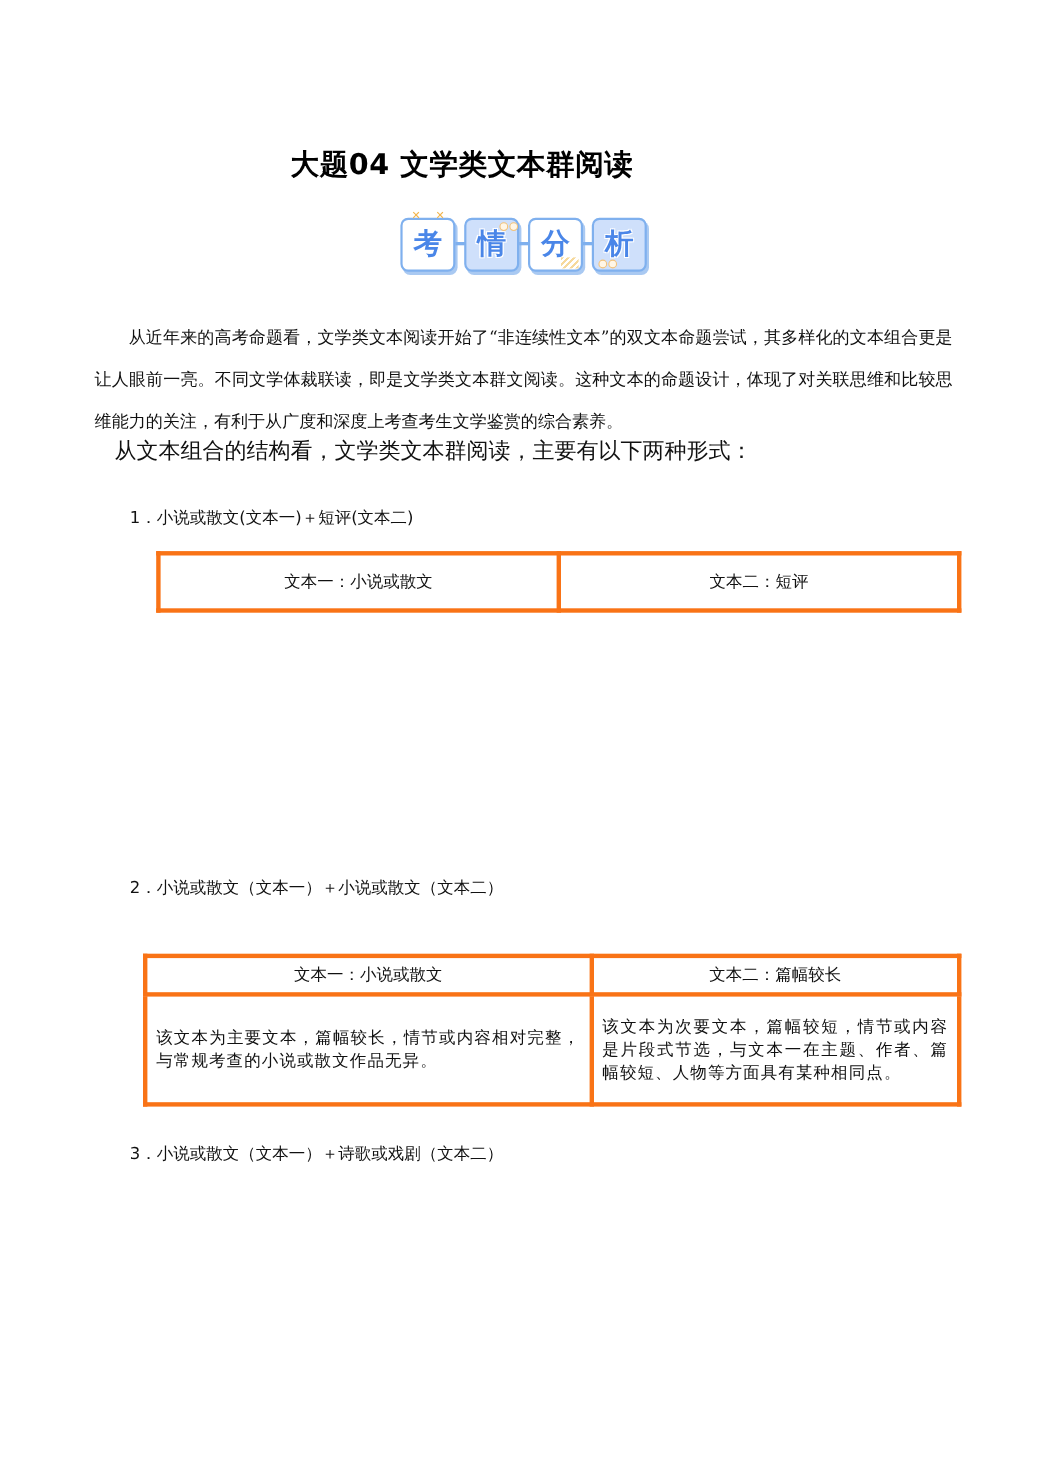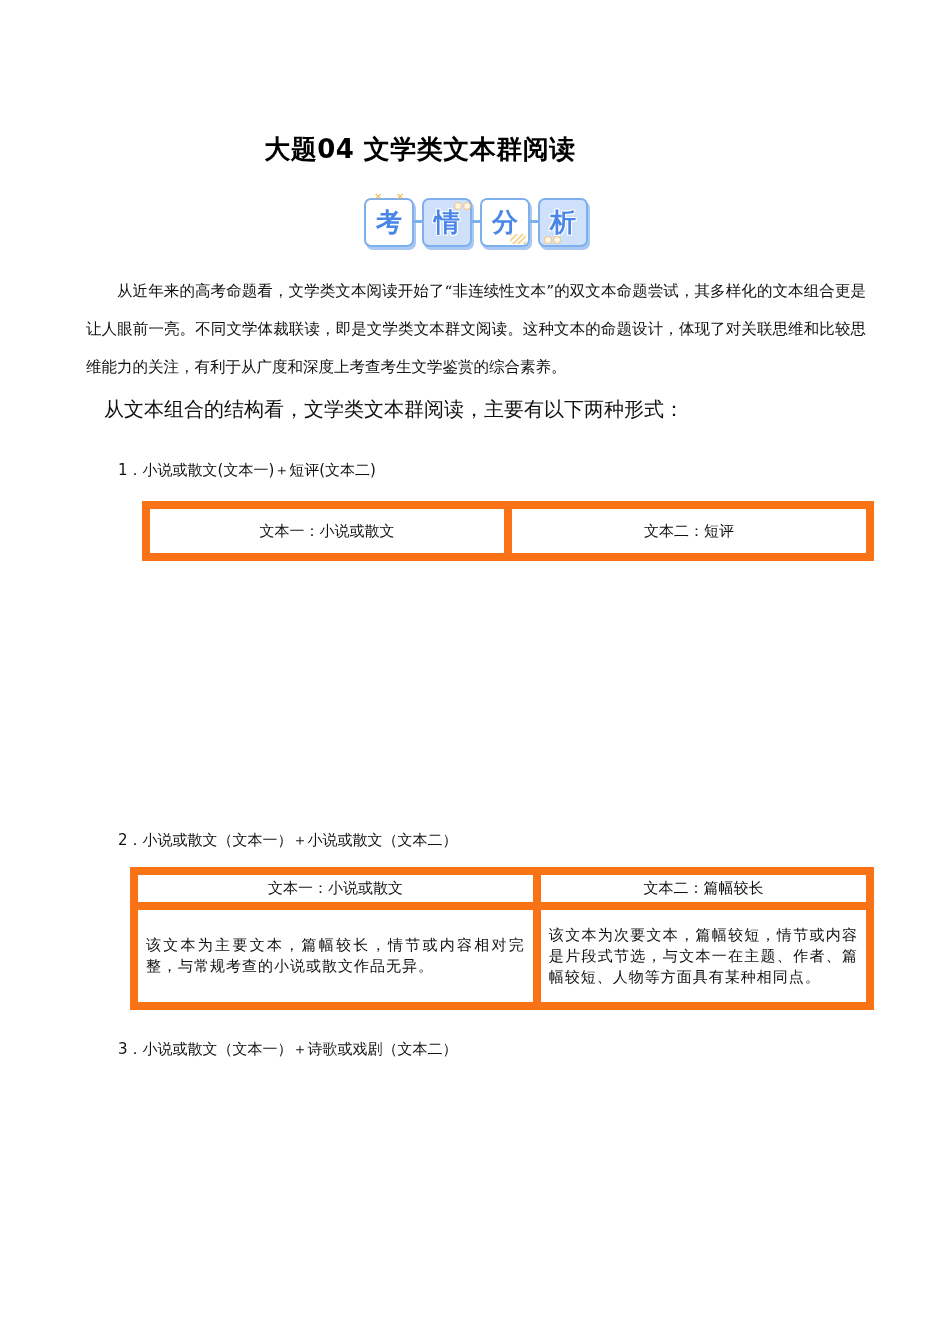--- a/index.html
+++ b/index.html
@@ -25,21 +25,21 @@
     .stripes { position: absolute; width: 16px; height: 10px;
                background: repeating-linear-gradient(135deg, #f6d99c 0 2px, transparent 2px 4px); }
     .para { position: absolute; left: 86px; width: 780px; font-size: 15.5px; line-height: 38px;
             text-align: justify; }
     .para p { margin: 0; }
     .indent { text-indent: 2em; }
     .intro2 { position: absolute; left: 104px; top: 396px; font-size: 20px; }
     .heading { position: absolute; left: 118px; font-family: "DejaVu Sans", "Liberation Sans", sans-serif;
                font-size: 15px; color: #111; }
     table.t { position: absolute; border-collapse: collapse; font-size: 15px; }
-    table.t td { border: 8px solid #f97316; vertical-align: middle; padding: 0 8px; margin-left: 26px; }
+    table.t td { border: 4px solid #f97316; vertical-align: middle; padding: 0 8px; margin-left: 26px; }
     table.t td.hd { text-align: center; }
     table.t td.bd { line-height: 21px; text-align: justify; letter-spacing: 1px; }
     .ind2 { text-indent: 2em; }
   </style>
 </head>
 <body>
 
 <div>
 
   <div class="title">大题04  文学类文本群阅读</div>
@@ -53,38 +53,38 @@
     <div class="connector" style="left:166px;"></div>
     <div class="badge blue" style="left:174px;">析</div>
 
     <span class="deco" style="left:10px; top:-6px;">✕</span>
     <span class="deco" style="left:32px; top:-6px;">✕</span>
     <div class="dots" style="left:90px; top:4px;"></div>
     <div class="stripes" style="left:146px; top:36px;"></div>
     <div class="dots" style="left:180px; top:38px;"></div>
   </div>
 
-  <div class="para" style="top:272px;">
+  <div class="para" style="top:288px;">
     <p class="indent">从近年来的高考命题看，文学类文本阅读开始了“非连续性文本”的双文本命题尝试，其多样化的文本组合更是让人眼前一亮。不同文学体裁联读，即是文学类文本群文阅读。这种文本的命题设计，体现了对关联思维和比较思维能力的关注，有利于从广度和深度上考查考生文学鉴赏的综合素养。</p>
   </div>
 
   <div class="intro2">从文本组合的结构看，文学类文本群阅读，主要有以下两种形式：</div>
 
   <div class="heading" style="top:461px;">1．小说或散文(文本一)＋短评(文本二)</div>
 
   <table class="t" style="left:142px; top:501px; width:732px;">
     <tbody>
         <tr style="height:52px;">
       <td class="hd" style="width:50%;">文本一：小说或散文</td>
       <td class="hd" style="width:50%;">文本二：短评</td>
     </tr>
   </tbody>
     </table>
 
-  <div class="heading" style="top:798px;margin-top:33px;">2．小说或散文（文本一）＋小说或散文（文本二）</div>
+  <div class="heading" style="top:798px;">2．小说或散文（文本一）＋小说或散文（文本二）</div>
 
   <table class="t" style="left:130px; top:867px; width:744px;">
     <tbody>
         <tr style="height:35px;">
       <td class="hd" style="width:410px;">文本一：小说或散文</td>
       <td class="hd" style="width:334px;">文本二：篇幅较长</td>
     </tr>
     <tr style="height:100px;padding-left:15px;">
       <td class="bd">该文本为主要文本，篇幅较长，情节或内容相对完整，与常规考查的小说或散文作品无异。</td>
       <td class="bd">该文本为次要文本，篇幅较短，情节或内容是片段式节选，与文本一在主题、作者、篇幅较短、人物等方面具有某种相同点。</td>

